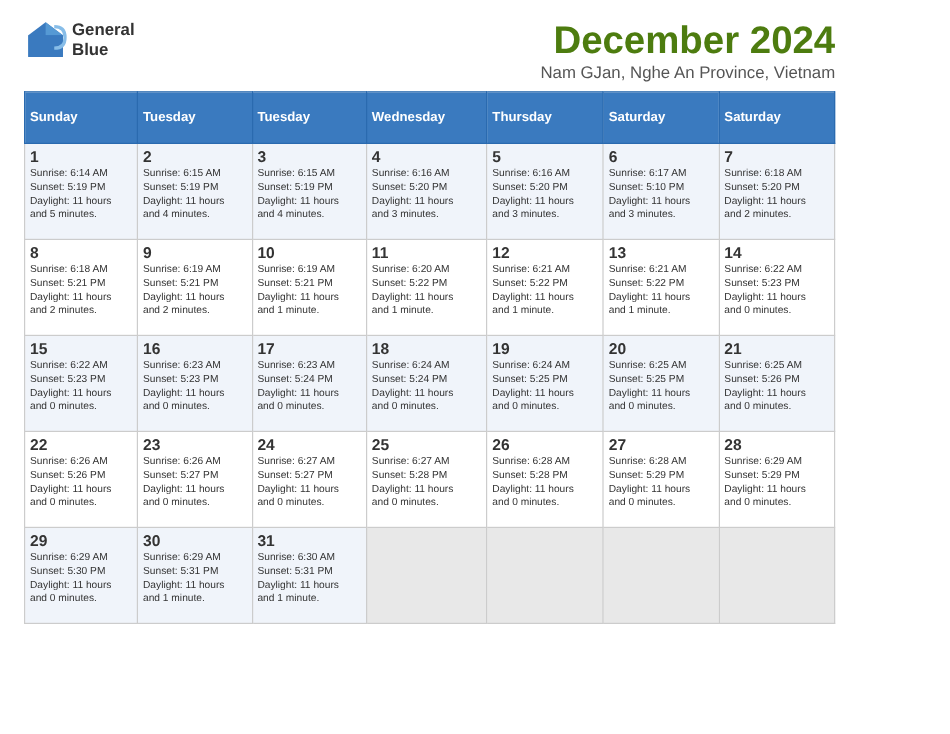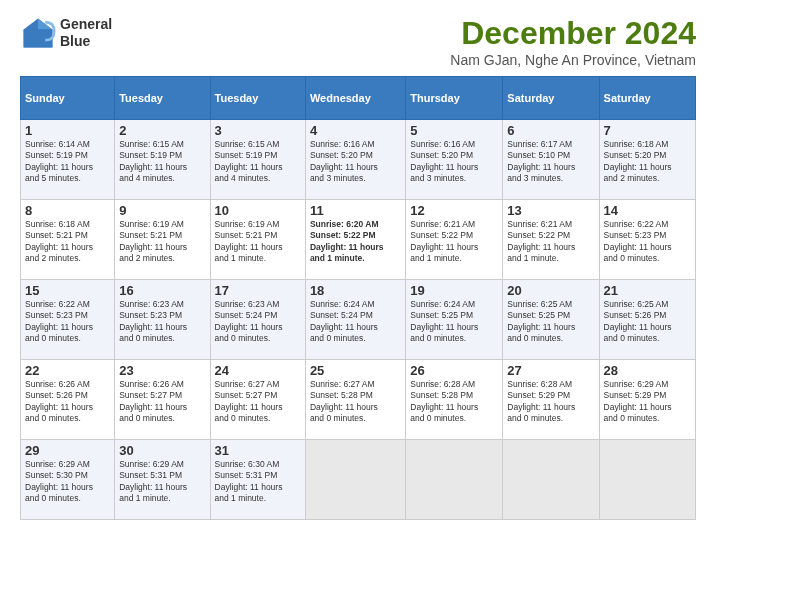--- a/index.html
+++ b/index.html
@@ -195,21 +195,21 @@
           </td>
           <td>
             <span class="day-number">10</span>
             <div class="day-info" style="white-space: pre-line;">Sunrise: 6:19 AM
 Sunset: 5:21 PM
 Daylight: 11 hours
 and 1 minute.</div>
           </td>
           <td>
             <span class="day-number">11</span>
-            <div class="day-info" style="white-space: pre-line; font-weight: bold;">Sunrise: 6:20 AM
+            <div class="day-info" style="white-space: pre-line;">Sunrise: 6:20 AM
 Sunset: 5:22 PM
 Daylight: 11 hours
 and 1 minute.</div>
           </td>
           <td>
             <span class="day-number">12</span>
             <div class="day-info" style="white-space: pre-line;">Sunrise: 6:21 AM
 Sunset: 5:22 PM
 Daylight: 11 hours
 and 1 minute.</div>

